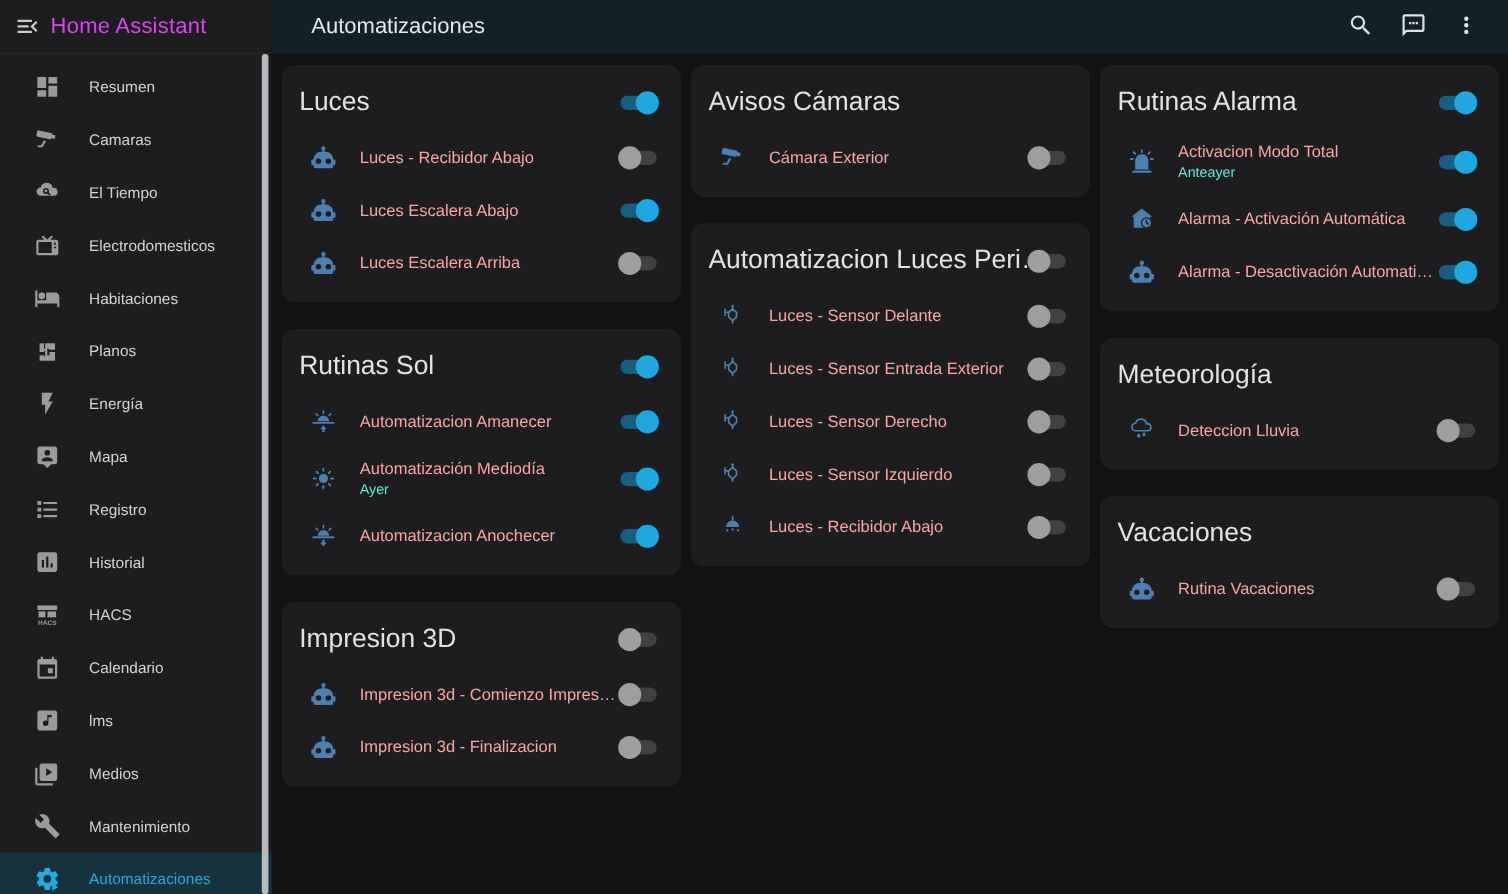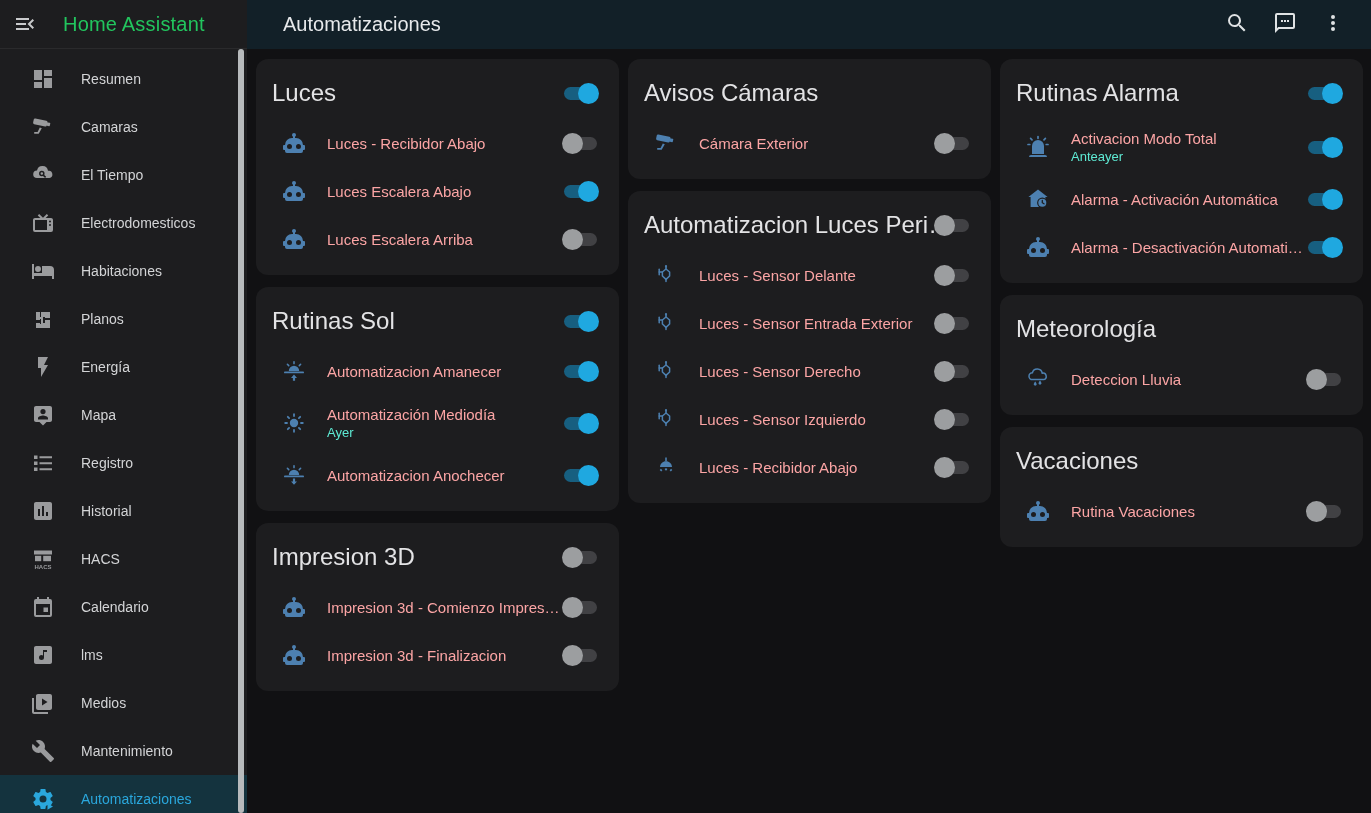--- a/index.html
+++ b/index.html
@@ -13,21 +13,21 @@
   .app { display:flex; height:100%; }
 
   
   .sidebar { width:247px; flex:none; background:#1d1d1f; position:relative; overflow:hidden; }
   .sidebar-header {
     height:49px; display:flex; align-items:center;
     padding-left:13px; border-bottom:1px solid #2a2a2c;
   }
   .menu-btn { width:24px; height:24px; color:#c9cacc; cursor:pointer; flex:none; }
   .menu-btn svg { width:24px; height:24px; }
-  .app-title { margin-left:26px; font-size:20px; color:#22c55e; letter-spacing:.2px; white-space:nowrap; }
+  .app-title { margin-left:9px; font-size:20px; color:#d946ef; letter-spacing:.2px; white-space:nowrap; }
   .sidebar-nav { padding-top:6px; }
   .nav-item { height:48px; display:flex; align-items:center; padding-left:31px; cursor:pointer; }
   .nav-icon { width:24px; height:24px; color:#9a9b9d; flex:none; }
   .nav-icon svg { width:24px; height:24px; }
   .nav-label { margin-left:26px; font-size:14px; font-weight:500; color:#d3d4d6; white-space:nowrap; }
   .nav-item.selected { background:#14333e; }
   .nav-item.selected .nav-label, .nav-item.selected .nav-icon { color:#2aa7dc; }
   .sidebar-scrollbar {
     position:absolute; top:49px; right:3px; bottom:0; width:6px;
     background:#b7babc; border-radius:3px;
@@ -44,21 +44,21 @@
   .action-btn {
     width:48px; height:48px; border:none; background:transparent; color:#dfe2e4;
     display:flex; align-items:center; justify-content:center; cursor:pointer; padding:0;
   }
   .action-btn svg { width:24px; height:24px; }
 
   .content {
     flex:1; display:flex; align-items:flex-start; gap:9px;
     padding:10px 8px 0 9px; background:#111113; overflow:hidden;
   }
-  .column { width:363px; flex:none; display:flex; flex-direction:column; gap:12px; }
+  .column { width:363px; flex:none; display:flex; flex-direction:column; gap:24px; }
 
   
   .card { background:#1d1d1f; border-radius:12px; padding-bottom:12px; }
   .card-header { display:flex; align-items:center; justify-content:space-between; padding:20px 20px 12px 16px; }
   .card-title {
     margin:0; font-size:24px; font-weight:400; color:#e3e3e5;
     white-space:nowrap; overflow:hidden; flex:1; min-width:0;
   }
   .row { height:48px; display:flex; align-items:center; padding:0 20px 0 26px; cursor:pointer; }
   .row.two-line { height:56px; }

